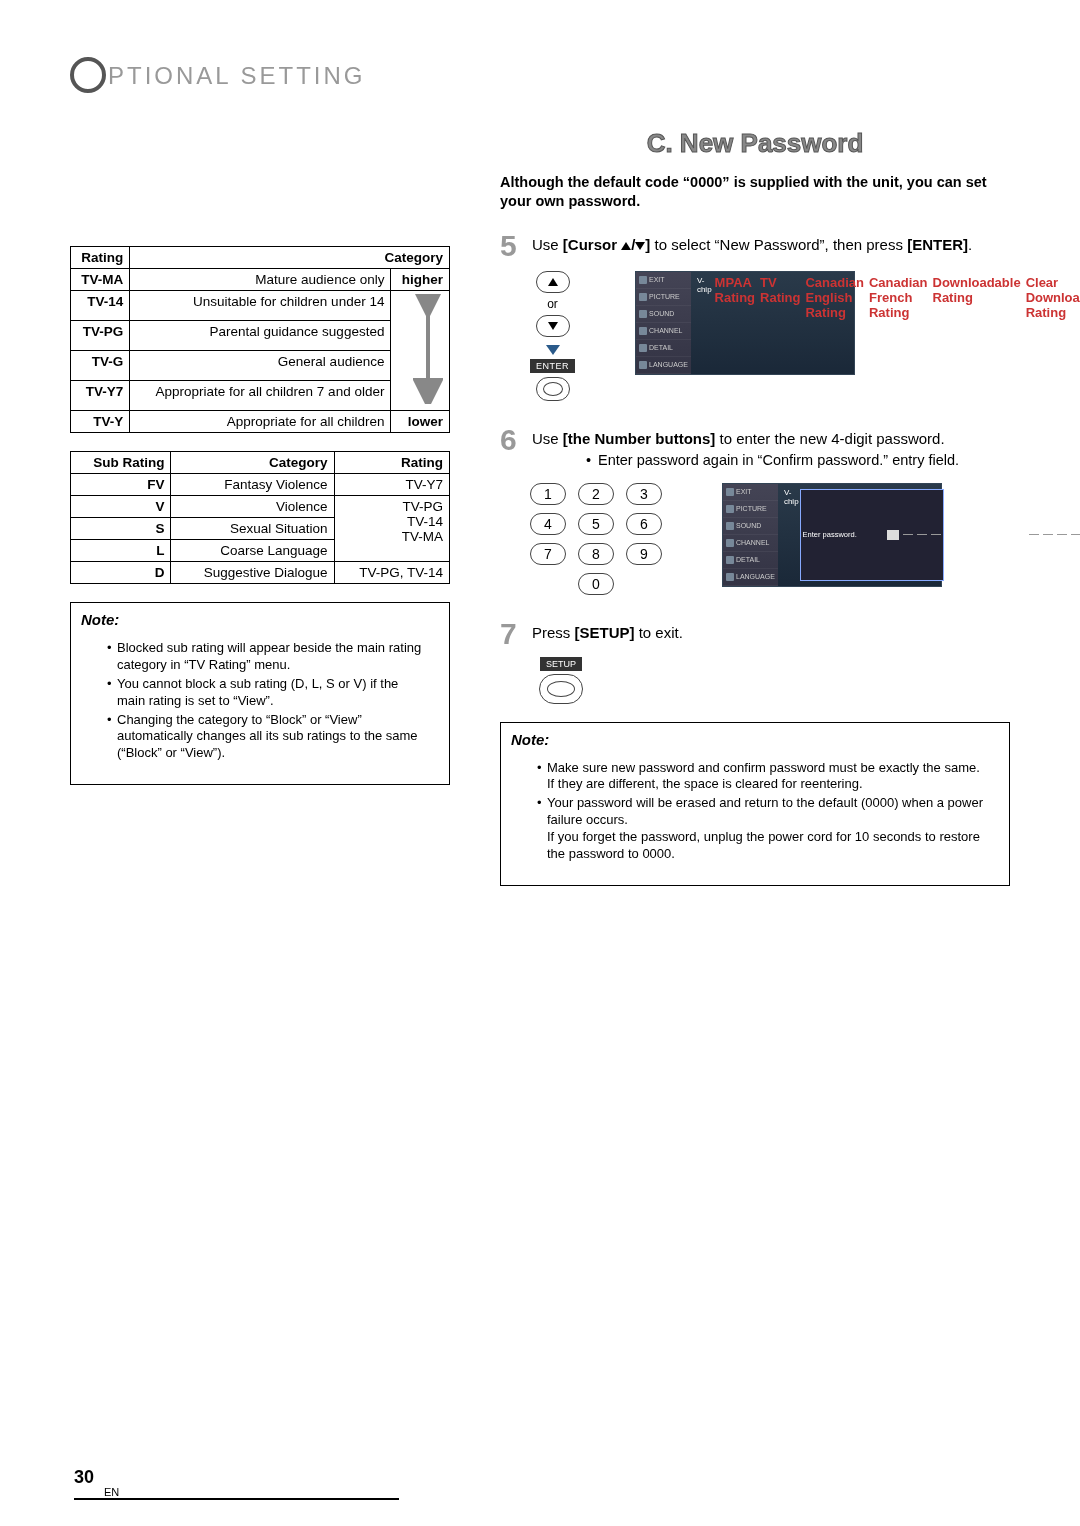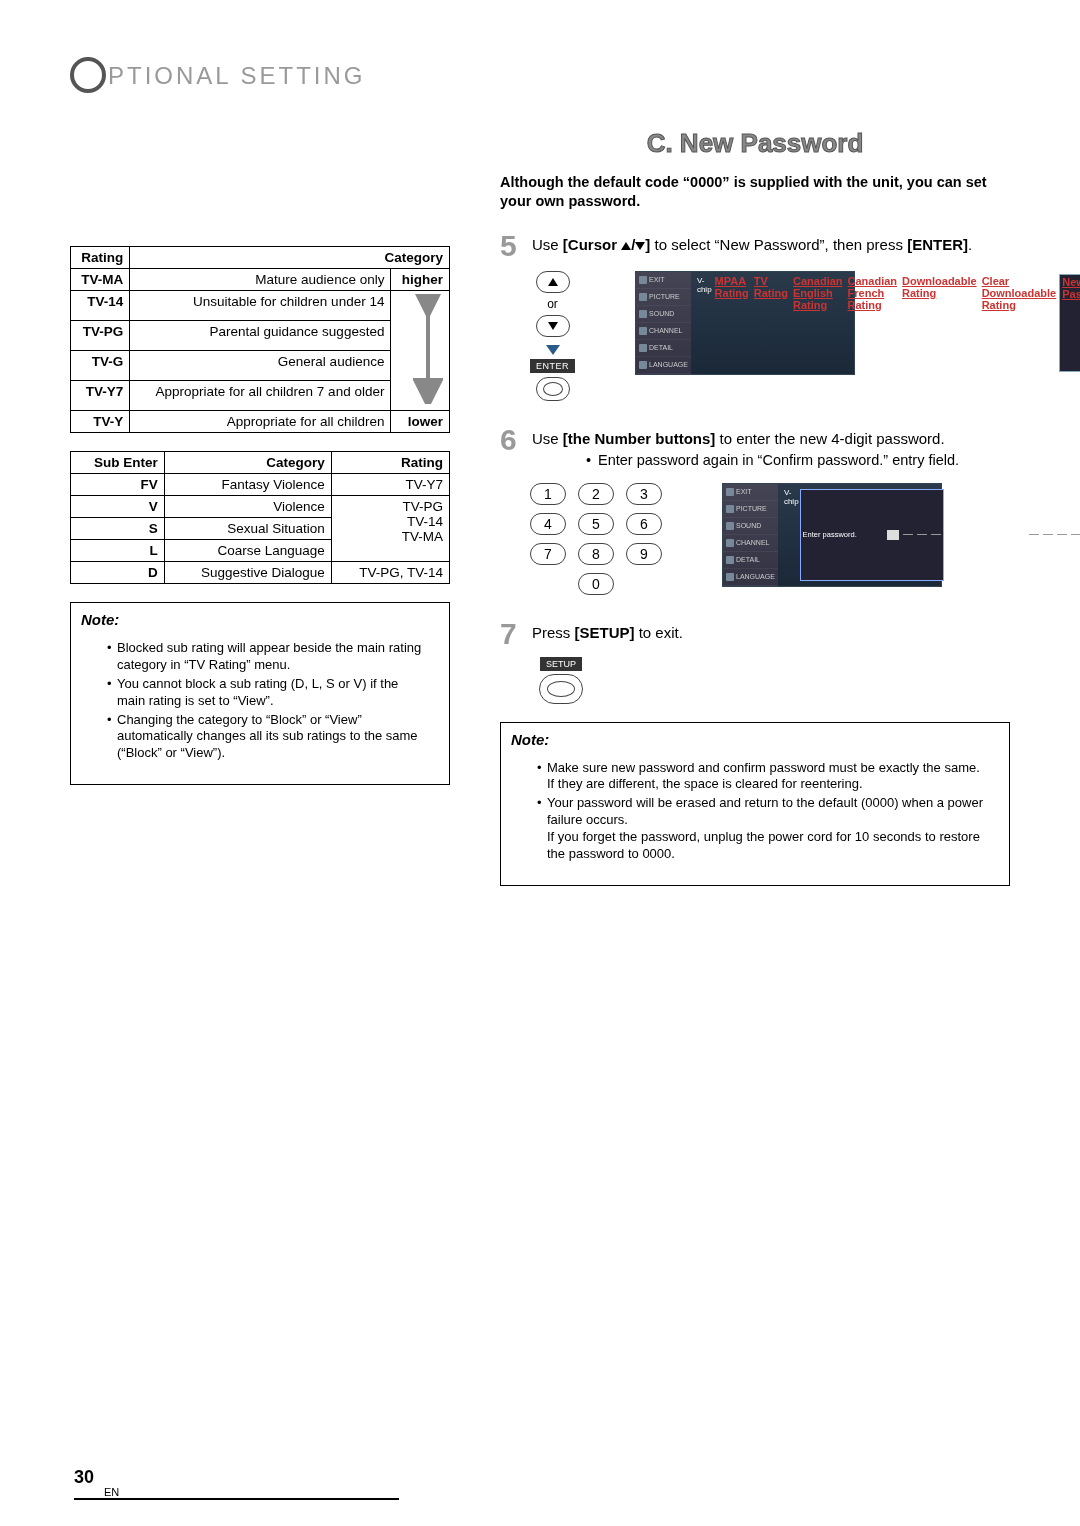--- a/index.html
+++ b/index.html
@@ -199,24 +199,23 @@
     flex-direction: row;
     gap: 1px;
   }
   .osd-title {
     font-size: 8px;
     padding: 2px 0 3px 2px;
     color:#fff;
   }
   .osd-menu-item {
     color: #c33;
-    font-size: 11px;
+    font-size: 13px;
     font-weight: bold;
     padding: 1px 2px;
-    text-decoration: underline;
   }
   .osd-menu-item.hl {
     background: #223;
     border: 1px solid #8ab;
     color: #c33;
   }
   .osd-pin-row {
     display:flex;justify-content:space-around;color:#fff;font-size:7px;
     margin-top:14px;padding:0 6px;
   }
@@ -356,21 +355,21 @@
           <td><b>TV-Y</b></td>
           <td>Appropriate for all children</td>
           <td class="arrow-cell">lower</td>
         </tr>
       </tbody>
         </table>
 
       <table class="rating-table">
         <tbody>
             <tr>
-          <th>Sub Enter</th>
+          <th>Sub Rating</th>
           <th>Category</th>
           <th>Rating</th>
         </tr>
         <tr>
           <td><b>FV</b></td>
           <td>Fantasy Violence</td>
           <td>TV-Y7</td>
         </tr>
         <tr>
           <td><b>V</b></td>

